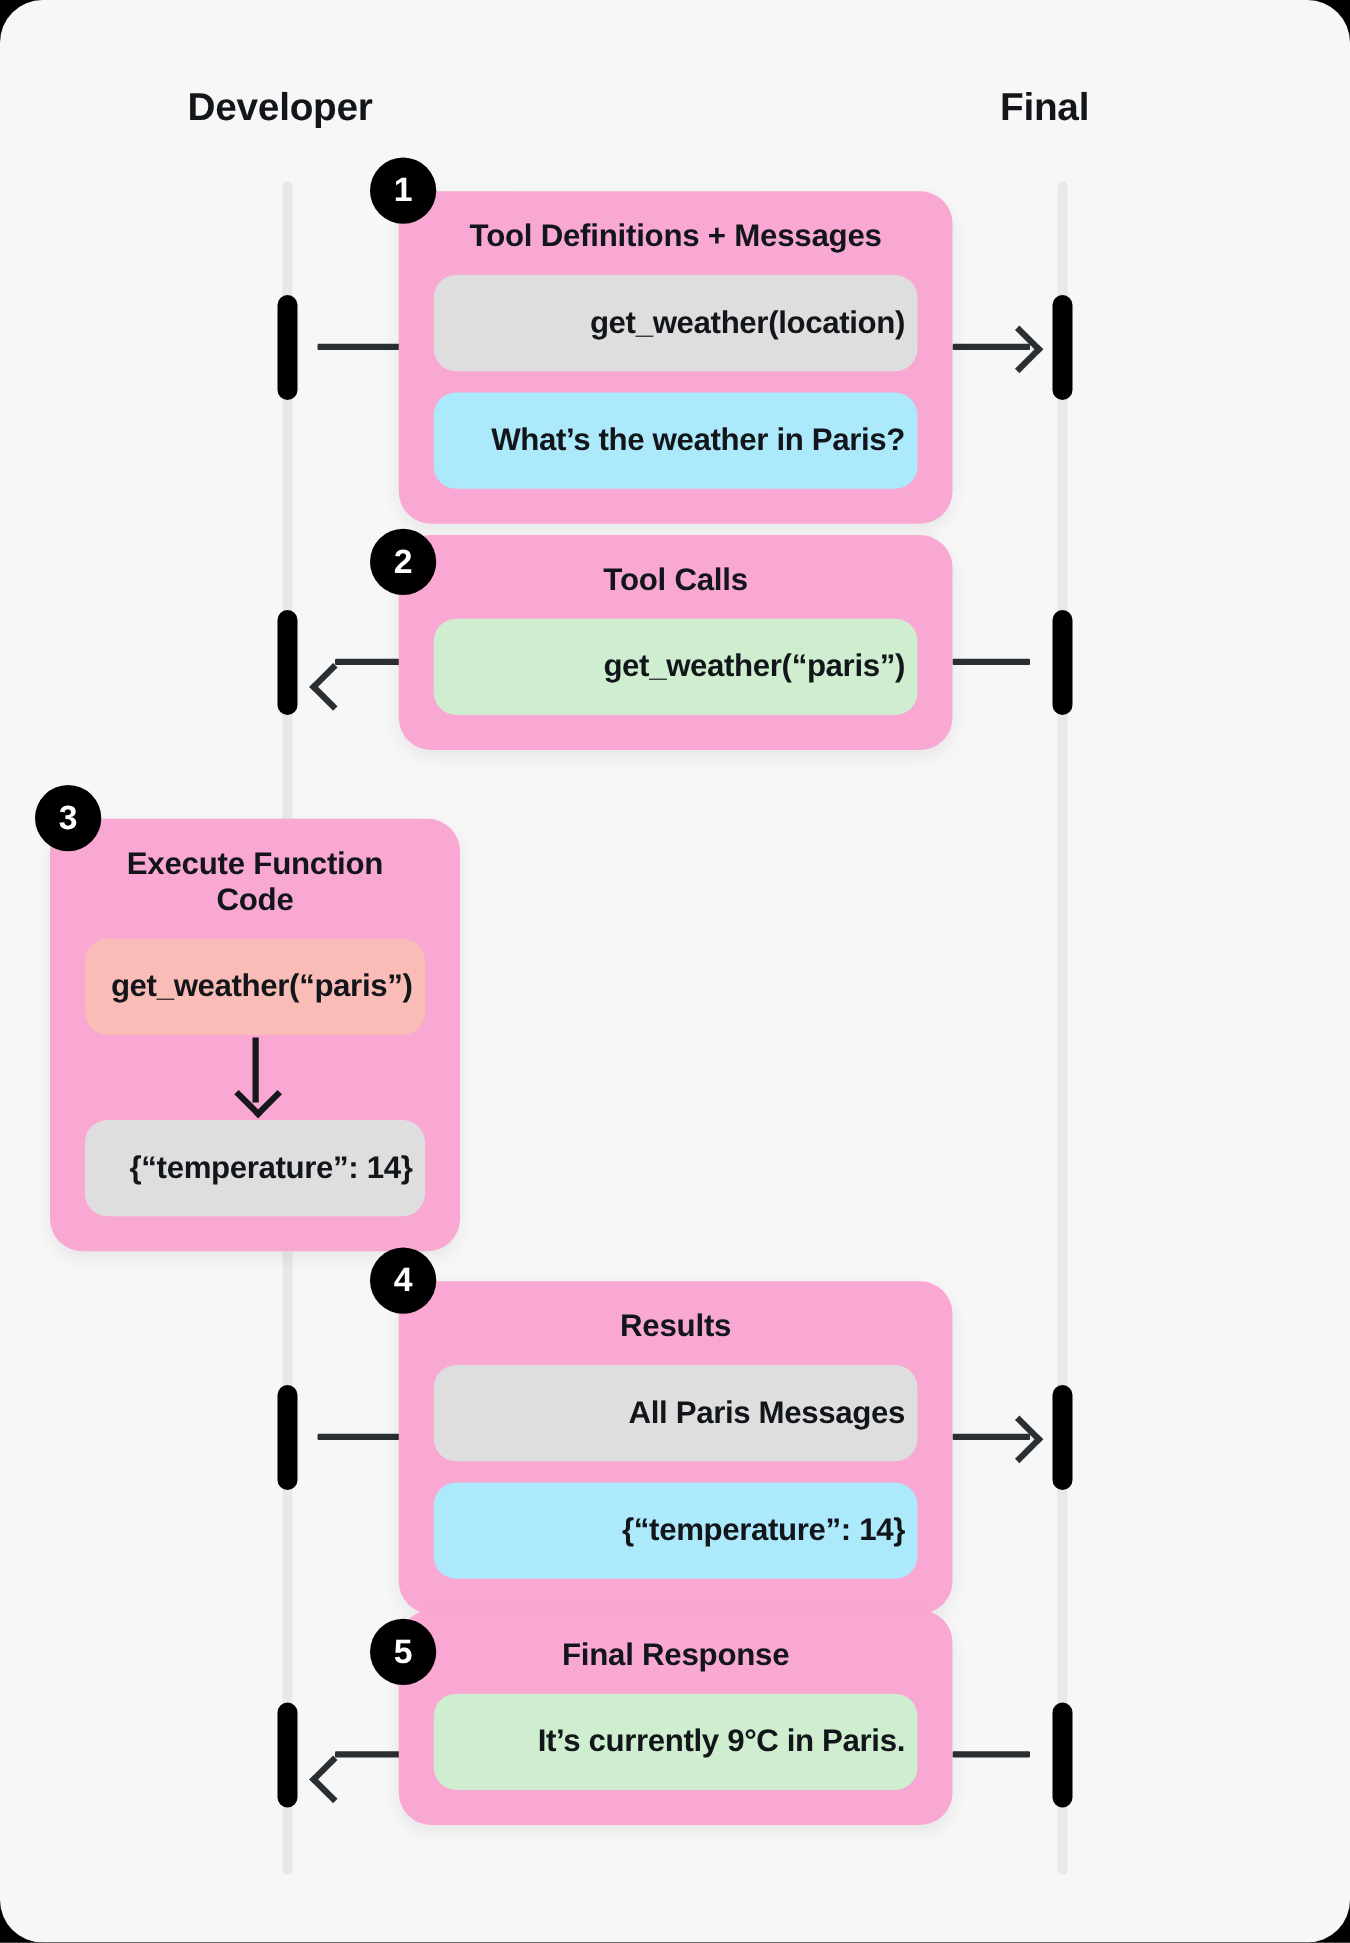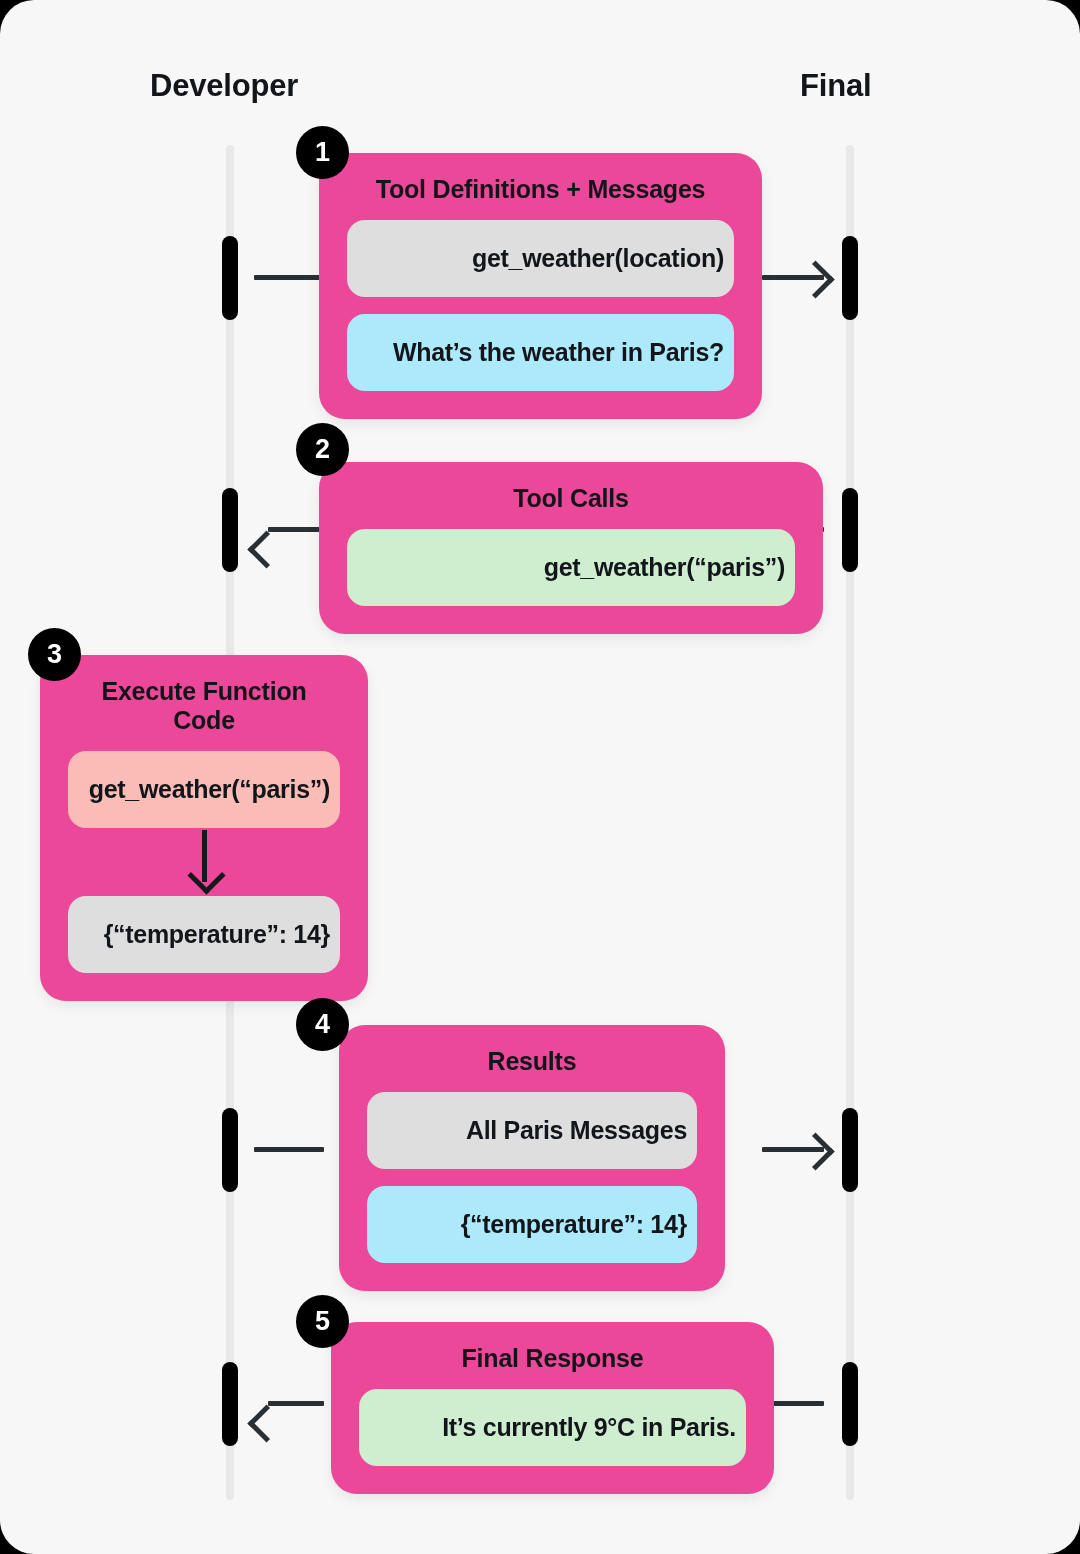--- a/index.html
+++ b/index.html
@@ -67,21 +67,21 @@
     height: 22px;
     border-top: 5px solid #2a2f33;
     border-right: 5px solid #2a2f33;
   }
   .arrowhead.right { transform: rotate(45deg); }
   .arrowhead.left  { transform: rotate(-135deg); }
 
   
   .card {
     position: absolute;
-    background: #ec4899;
+    background: #f9a8d4;
     border-radius: 26px;
     box-shadow: 0 5px 14px rgba(0,0,0,0.07);
     box-sizing: border-box;
     padding: 22px 28px 28px 28px;
   }
   .card-title {
     text-align: center;
     font-size: 25px;
     font-weight: 700;
     color: #12161a;
@@ -177,21 +177,21 @@
 
   <div class="activation" style="left:222px; top:488px; height:84px;"></div>
   <div class="activation" style="left:842px; top:488px; height:84px;"></div>
 
   <div class="connector" style="left:268px; top:527px; width:56px;"></div>
   <div class="arrowhead left" style="left:253px; top:536px;"></div>
   <div class="connector" style="left:762px; top:527px; width:62px;"></div>
 
   <div class="badge" style="left:296px; top:423px;">2</div>
 
-  <div class="card" style="left:319px; top:462px; width:504px;">
+  <div class="card" style="left:319px; top:428px; width:443px;">
     <div class="card-title">Tool Calls</div>
     <div class="pill green">get_weather(“paris”)</div>
   </div>
 
   <div class="badge" style="left:28px; top:628px;">3</div>
 
   <div class="card" style="left:40px; top:655px; width:328px;">
     <div class="card-title">Execute Function Code</div>
     <div class="pill red" style="margin-bottom:0;">get_weather(“paris”)</div>
     <div class="downarrow">
@@ -203,33 +203,33 @@
 
   <div class="activation" style="left:222px; top:1108px; height:84px;"></div>
   <div class="activation" style="left:842px; top:1108px; height:84px;"></div>
 
   <div class="connector" style="left:254px; top:1147px; width:70px;"></div>
   <div class="connector" style="left:762px; top:1147px; width:62px;"></div>
   <div class="arrowhead right" style="left:802px; top:1138px;"></div>
 
   <div class="badge" style="left:296px; top:998px;">4</div>
 
-  <div class="card" style="left:319px; top:1025px; width:386px;margin-left:20px;">
+  <div class="card" style="left:319px; top:1025px; width:443px;">
     <div class="card-title">Results</div>
     <div class="pill grey">All Paris Messages</div>
     <div class="pill blue">{“temperature”: 14}</div>
   </div>
 
   <div class="activation" style="left:222px; top:1362px; height:84px;"></div>
   <div class="activation" style="left:842px; top:1362px; height:84px;"></div>
 
   <div class="connector" style="left:268px; top:1401px; width:56px;"></div>
   <div class="arrowhead left" style="left:253px; top:1410px;"></div>
   <div class="connector" style="left:762px; top:1401px; width:62px;"></div>
 
   <div class="badge" style="left:296px; top:1295px;">5</div>
 
-  <div class="card" style="left:319px; top:1322px; width:443px;margin-left:12px;">
+  <div class="card" style="left:319px; top:1288px; width:443px;">
     <div class="card-title">Final Response</div>
     <div class="pill green">It’s currently 9°C in Paris.</div>
   </div>
 
 </div>
 
 </body></html>

